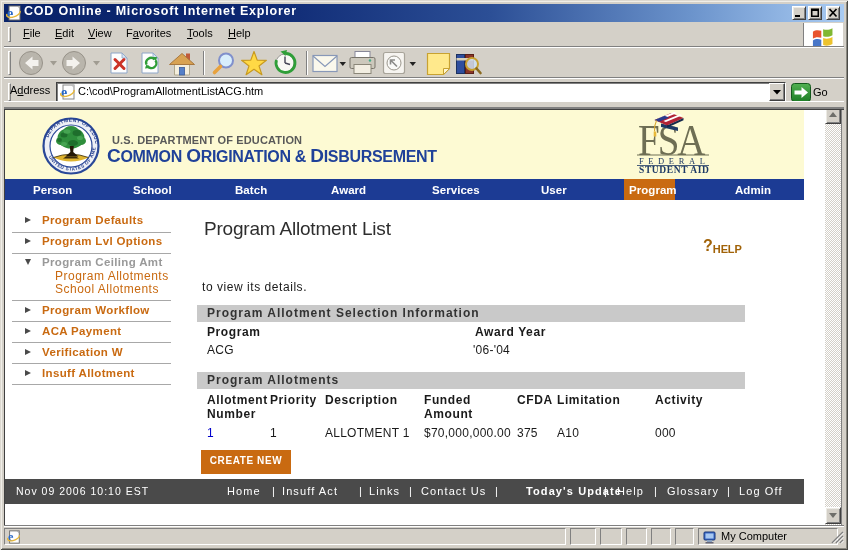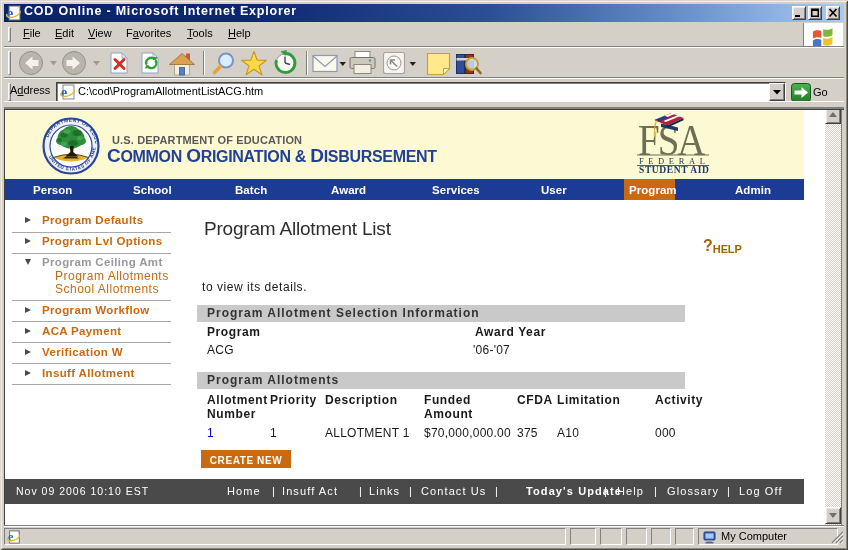--- a/index.html
+++ b/index.html
@@ -44,25 +44,25 @@
   .sline{left:7px;width:159px;height:1px;background:#A8A8A8;}
   .sitem{left:37px;font-size:11.5px;font-weight:bold;color:#C96A11;white-space:nowrap;letter-spacing:0.35px;}
   .ssub{left:50px;font-size:12px;color:#C96A11;white-space:nowrap;letter-spacing:0.5px;}
   .sarrow{left:20px;width:0;height:0;}
   .arr-r{border-left:6.5px solid #4a4a4a;border-top:3.5px solid transparent;border-bottom:3.5px solid transparent;}
   .arr-d{border-top:6.5px solid #4a4a4a;border-left:3.5px solid transparent;border-right:3.5px solid transparent;}
   
   #heading{left:199px;top:112px;font-size:19px;color:#2E2E2E;letter-spacing:-0.2px;}
   #help{left:698px;top:132px;color:#a16207;font-weight:bold;line-height:1;}
   .para{left:197px;font-size:12px;color:#1a1a1a;letter-spacing:0.55px;}
-  .graybar{left:192px;width:488px;height:17px;background:#C9C9C9;
+  .graybar{left:192px;width:548px;height:17px;background:#C9C9C9;
      font-size:12px;font-weight:bold;color:#333;padding:1px 0 0 10px;letter-spacing:1.0px;}
   .fieldlbl{font-size:12px;font-weight:bold;color:#1a1a1a;letter-spacing:0.6px;}
   .fieldval{font-size:12px;color:#1a1a1a;letter-spacing:0.25px;}
-  #createbtn{left:196px;top:344px;width:90px;height:18px;background:#C96A11;
+  #createbtn{left:196px;top:344px;width:90px;height:24px;background:#C96A11;
      color:#fff;font-size:10px;font-weight:bold;letter-spacing:0.6px;text-align:center;line-height:21px;}
   #footer{left:0;top:373px;width:799px;height:25px;background:#4A4A4A;color:#fff;}
   #fdate{left:11px;top:6px;font-size:10.5px;letter-spacing:1.0px;}
   .flk{position:absolute;top:6px;font-size:11px;letter-spacing:1.1px;white-space:nowrap;color:#fff;}
   
   #scrollbar{left:825px;top:106px;width:16px;height:419px;
      background-image:conic-gradient(#fff 25%,#D4D0C8 0 50%,#fff 0 75%,#D4D0C8 0);background-size:2px 2px;}
   .sbtn{left:825px;width:16px;height:17px;background:#D4D0C8;
      border:1px solid;border-color:#fff #404040 #404040 #fff;box-shadow:inset 1px 1px 0 #ECEAE4, inset -1px -1px 0 #808080;}
   #vborder-right{left:841px;top:105px;width:1px;height:421px;background:#808080;}
@@ -313,21 +313,21 @@
     <div class="abs sitem" style="top:261px;">Insuff Allotment</div>
     <div class="abs sline" style="top:278px;"></div>
 
     <div class="abs" id="heading">Program Allotment List</div>
     <div class="abs" id="help"><span style="font-size:16px;">?</span><span style="font-size:11px;letter-spacing:-0.1px;position:relative;top:1.5px;">HELP</span></div>
     <div class="abs para" style="top:174px;">to view its details.</div>
     <div class="abs graybar" style="top:199px;">Program Allotment Selection Information</div>
     <div class="abs fieldlbl" style="left:202px;top:219px;">Program</div>
     <div class="abs fieldlbl" style="left:470px;top:219px;">Award Year</div>
     <div class="abs fieldval" style="left:202px;top:237px;">ACG</div>
-    <div class="abs fieldval" style="left:468px;top:237px;">'06-'07</div>
+    <div class="abs fieldval" style="left:468px;top:237px;">'06-'04</div>
     <div class="abs graybar" style="top:266px;">Program Allotments</div>
     <div class="abs fieldlbl" style="left:202px;top:287px;">Allotment<br>Number</div>
     <div class="abs fieldlbl" style="left:265px;top:287px;">Priority</div>
     <div class="abs fieldlbl" style="left:320px;top:287px;">Description</div>
     <div class="abs fieldlbl" style="left:419px;top:287px;">Funded<br>Amount</div>
     <div class="abs fieldlbl" style="left:512px;top:287px;">CFDA</div>
     <div class="abs fieldlbl" style="left:552px;top:287px;">Limitation</div>
     <div class="abs fieldlbl" style="left:650px;top:287px;">Activity</div>
     <div class="abs fieldval" style="left:202px;top:320px;color:#0000CC;">1</div>
     <div class="abs fieldval" style="left:265px;top:320px;">1</div>

